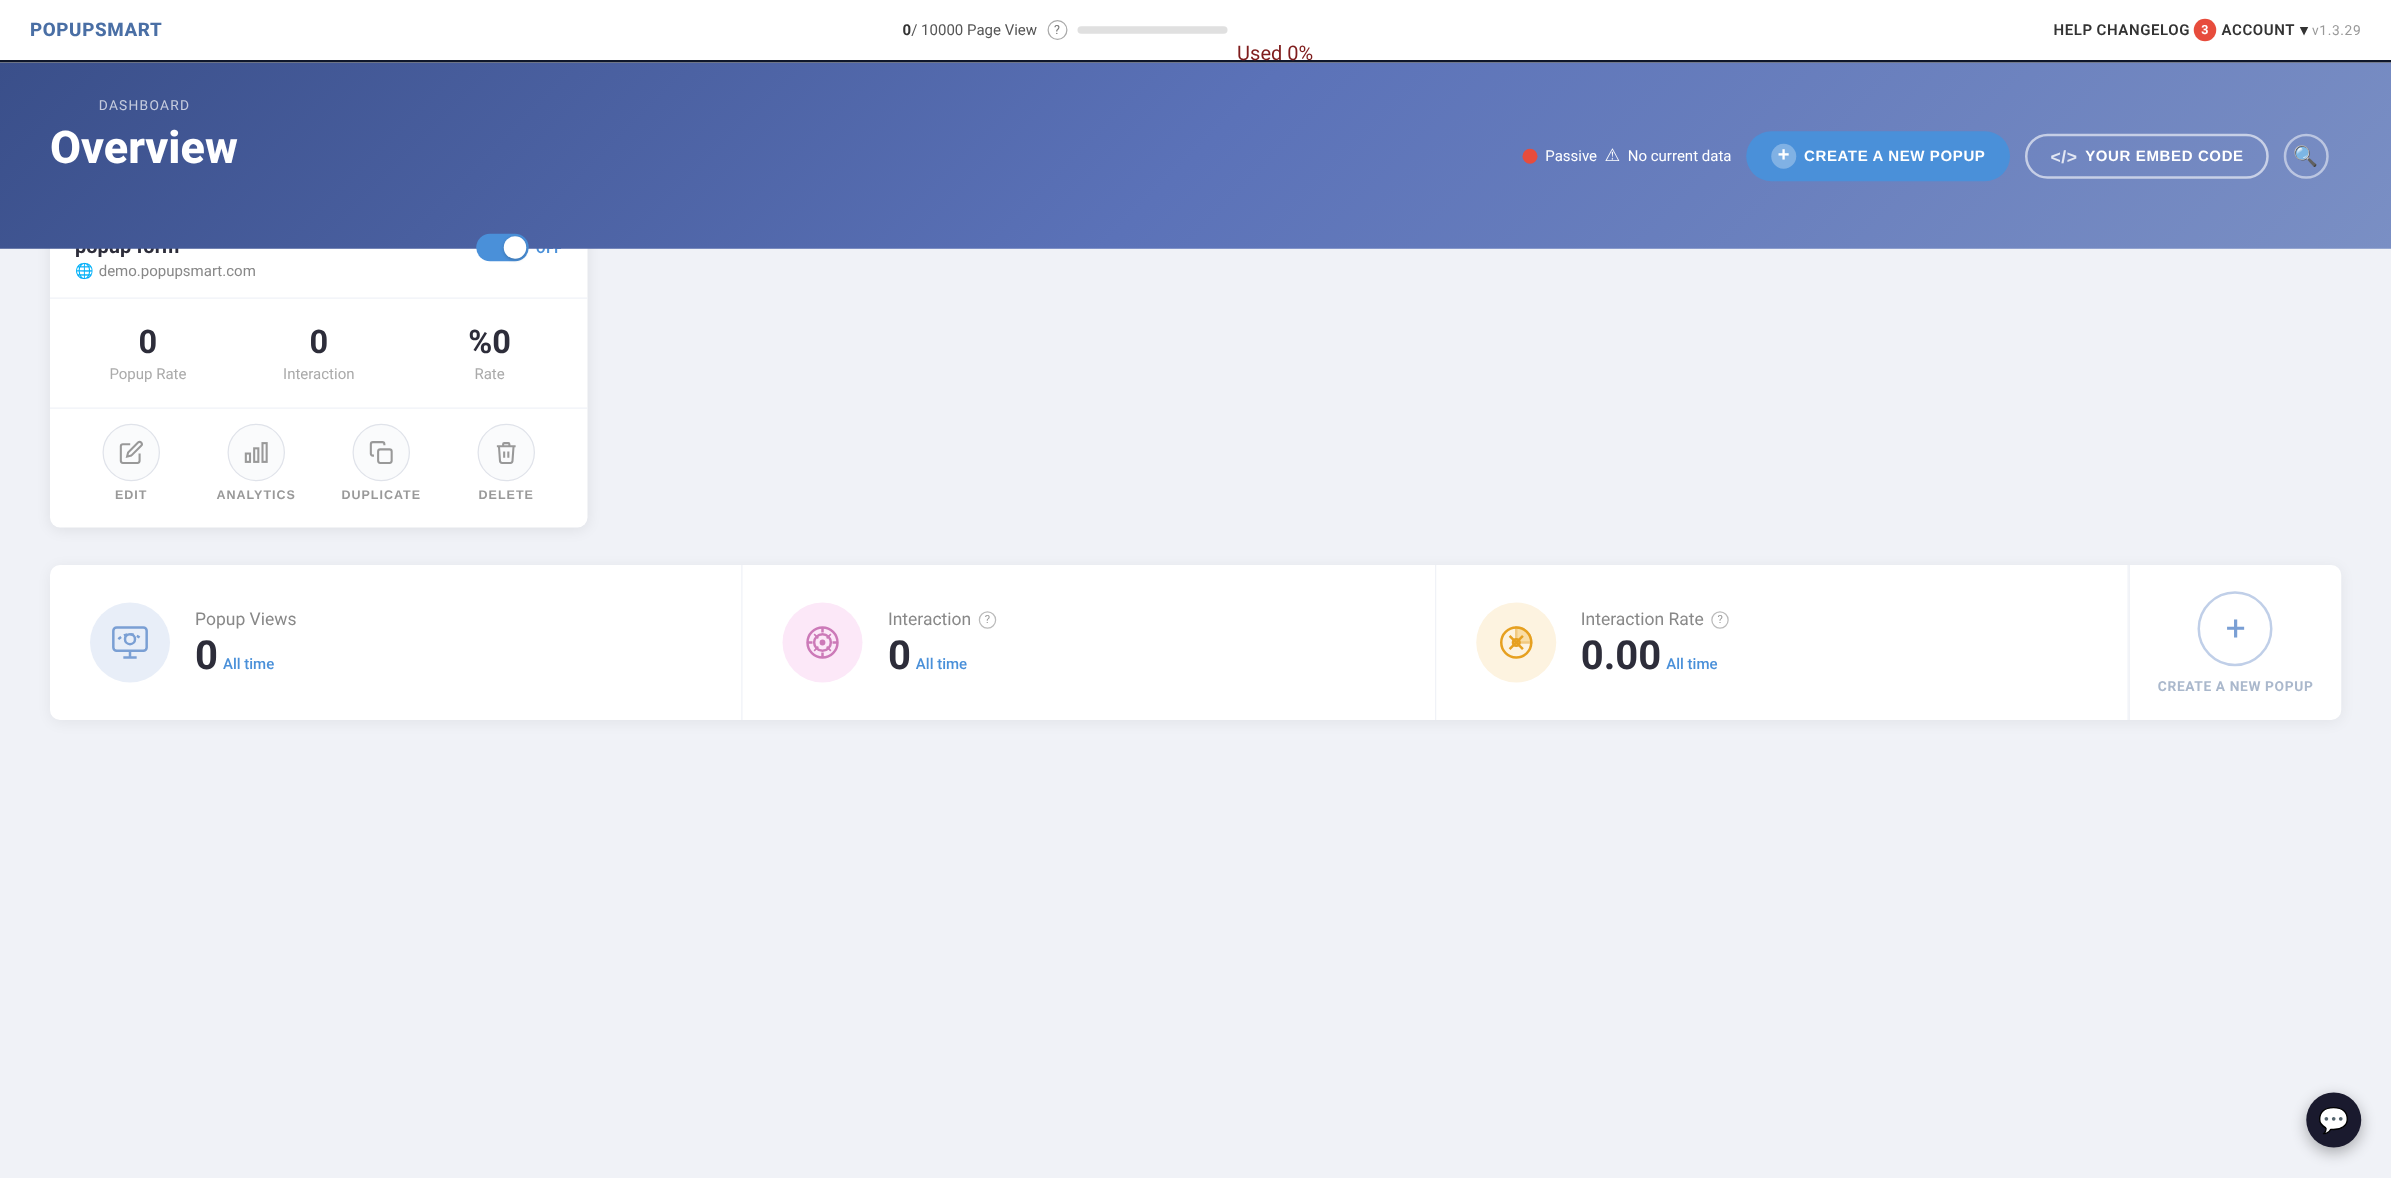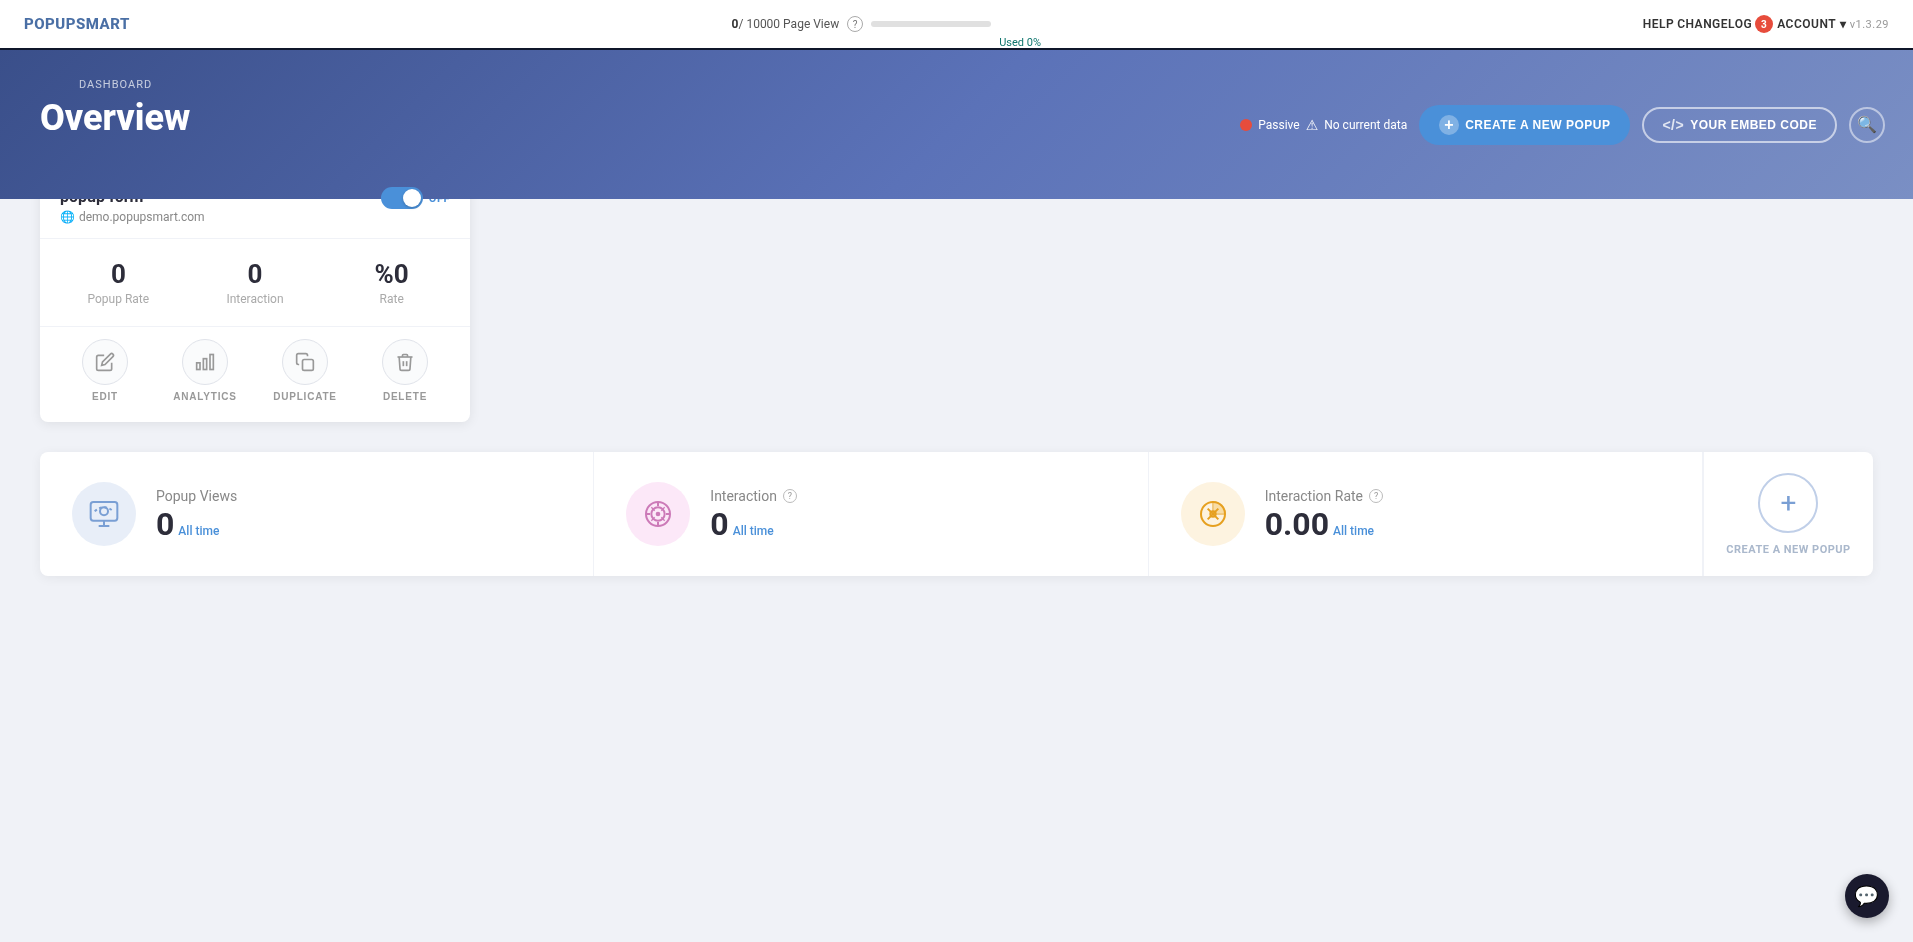--- a/index.html
+++ b/index.html
@@ -43,22 +43,22 @@
       background: #e0e0e0;
       border-radius: 3px;
       overflow: hidden;
     }
     .progress-bar-fill {
       height: 100%;
       background: #4caf50;
       border-radius: 3px;
     }
     .used-label {
-      font-size: 11px;
-      color: #0f766e;
+      font-size: 16px;
+      color: #7f1d1d;
       margin-top: 36px;
     }
     .help-icon {
       width: 16px;
       height: 16px;
       border-radius: 50%;
       border: 1px solid #aaa;
       display: inline-flex;
       align-items: center;
       justify-content: center;
@@ -113,21 +113,21 @@
       margin-bottom: 6px;
       padding-left: 39px;
     }
     .page-title {
       font-size: 36px;
       font-weight: 800;
       color: #fff;
     }
     .header-actions {
       position: absolute;
-      right: 28px;
+      right: 50px;
       top: 50%;
       transform: translateY(-50%);
       display: flex;
       align-items: center;
       gap: 12px;
     }
     .status-badge {
       display: flex;
       align-items: center;
       gap: 6px;

